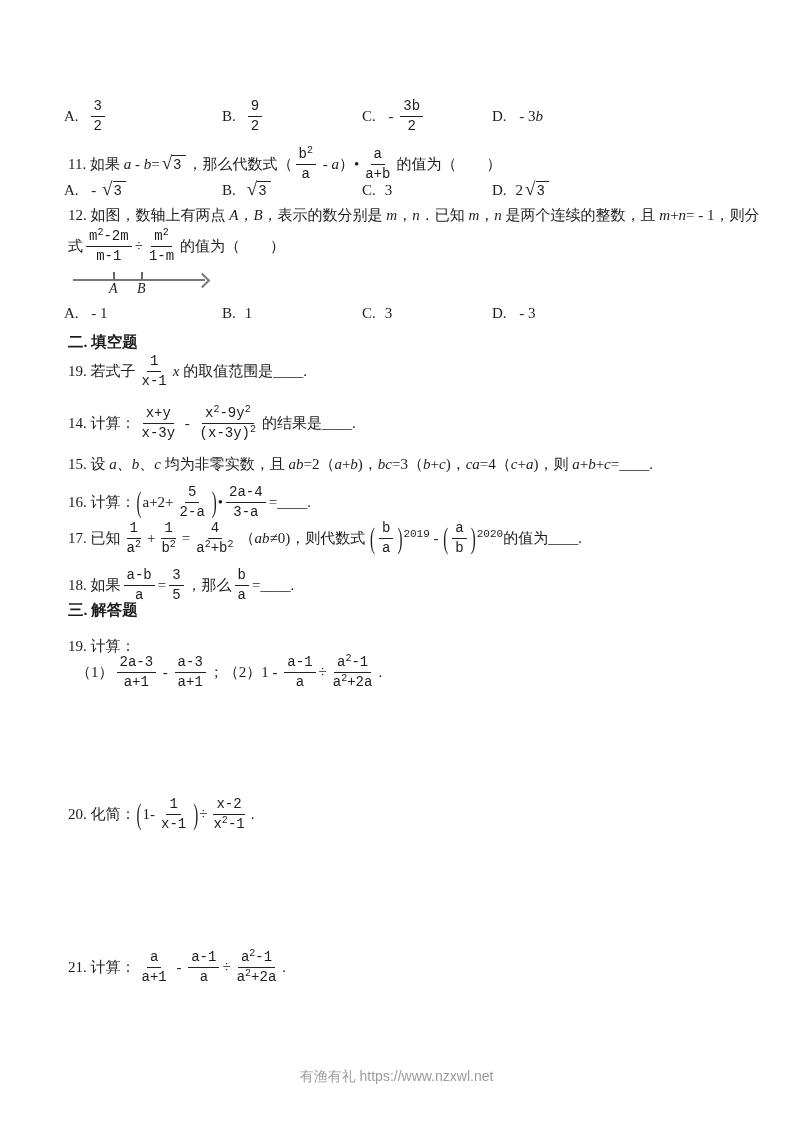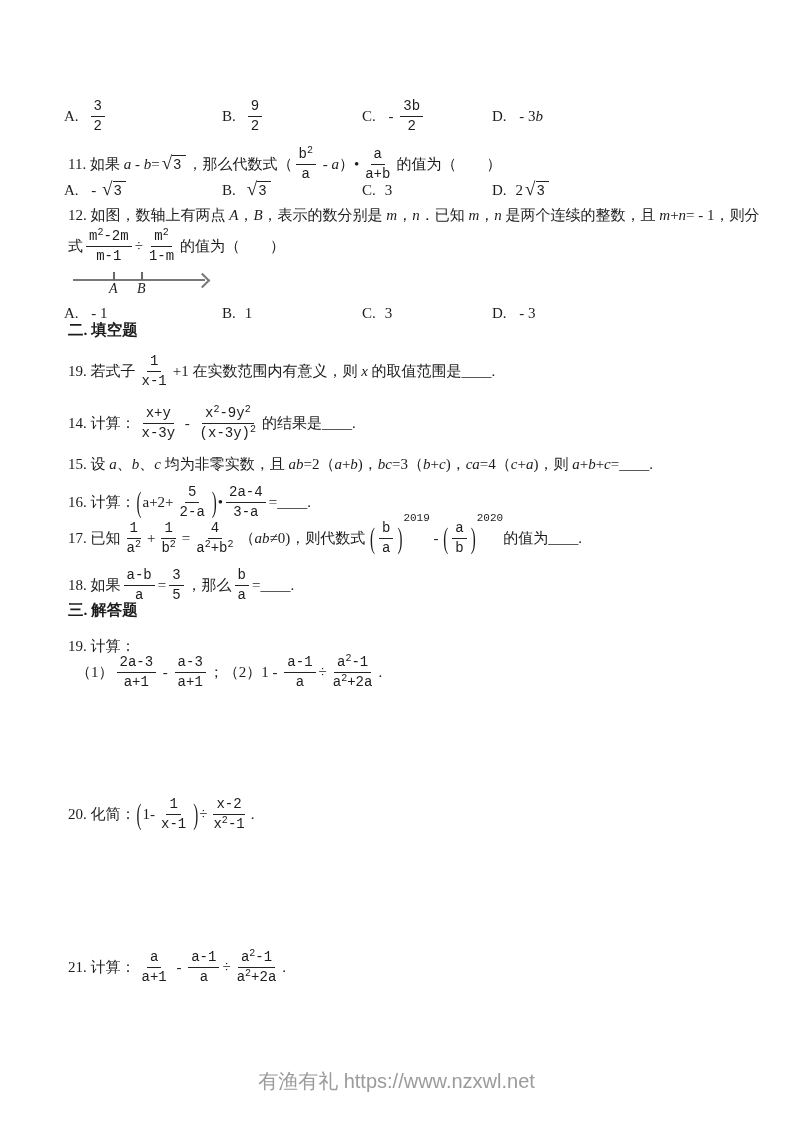--- a/index.html
+++ b/index.html
@@ -12,56 +12,56 @@
   .olb{margin-right:9px;}
   .it{font-style:italic;font-family:"Liberation Serif",serif;}
   
   .fr{display:inline-flex;flex-direction:column;align-items:center;margin:0 3px;
       font-family:"Liberation Mono","DejaVu Sans Mono",monospace;font-size:14px;line-height:1.2;}
   .nm{display:block;border-bottom:1px solid #222;padding:0 3px 1px 3px;text-align:center;}
   .dn{display:block;padding:1px 3px 0 3px;text-align:center;}
   
   .s{font-size:10px;position:relative;top:-5px;}
   
-  .blk > .s{position:static;top:0;align-self:flex-start;margin-top:0;font-size:11px;
+  .blk > .s{position:static;top:0;align-self:flex-start;margin-top:16px;font-size:11px;
             font-family:"Liberation Mono","DejaVu Sans Mono",monospace;}
   
   .rt{display:inline-flex;align-items:flex-start;margin:0 2px;}
   .rs{font-size:19px;line-height:1;transform:translateY(-2px);}
   .rv{border-top:1.6px solid #222;padding:1px 4px 0 1px;
       font-family:"Liberation Mono","DejaVu Sans Mono",monospace;font-size:14px;line-height:1.2;}
   
   .bp{display:inline-block;transform:scaleY(2.0);font-size:15px;margin:0 1px;
       font-family:"Liberation Serif",serif;}
   
   .figure{height:34px;}
   .nl-line{position:absolute;left:5px;top:13px;width:132px;height:2px;background:#787878;}
   .nl-arrow{position:absolute;left:129px;top:9px;width:9px;height:9px;
             border-top:2px solid #787878;border-right:2px solid #787878;transform:rotate(45deg);}
   .nl-tick{position:absolute;top:6px;width:2px;height:8px;background:#686868;}
   .tk1{left:45px;} .tk2{left:73px;}
   .nl-label{position:absolute;top:15px;font-style:italic;font-size:14px;}
   .lb1{left:41px;} .lb2{left:69px;}
   .footer{position:absolute;left:0;top:1068px;width:100%;text-align:center;
-          color:#9b9b9b;font-size:20px;font-family:"Liberation Sans","DejaVu Sans",sans-serif;}
+          color:#9b9b9b;font-size:14px;font-family:"Liberation Sans","DejaVu Sans",sans-serif;}
 </style>
 </head>
 <body>
 
 <div class="page">
   <div id="blocks">
       <div class="blk opts" style="top: 95px; height: 42px;"><span class="opt" style="left: 0px;"><span class="olb">A.</span><span class="fr"><span class="nm"><span class="t">3</span></span><span class="dn"><span class="t">2</span></span></span></span><span class="opt" style="left: 158px;"><span class="olb">B.</span><span class="fr"><span class="nm"><span class="t">9</span></span><span class="dn"><span class="t">2</span></span></span></span><span class="opt" style="left: 298px;"><span class="olb">C.</span><span class="t"> - </span><span class="fr"><span class="nm"><span class="t">3b</span></span><span class="dn"><span class="t">2</span></span></span></span><span class="opt" style="left: 428px;"><span class="olb">D.</span><span class="t"> - 3</span><span class="it">b</span></span></div>
       <div class="blk" style="top: 141px; height: 46px;"><span class="t">11. 如果 </span><span class="it">a</span><span class="t"> - </span><span class="it">b</span><span class="t">=</span><span class="rt"><span class="rs">√</span><span class="rv">3</span></span><span class="t">，那么代数式（</span><span class="fr"><span class="nm"><span class="t">b</span><span class="s">2</span></span><span class="dn"><span class="t">a</span></span></span><span class="t"> - </span><span class="it">a</span><span class="t">）•</span><span class="fr"><span class="nm"><span class="t">a</span></span><span class="dn"><span class="t">a+b</span></span></span><span class="t">的值为（　　）</span></div>
       <div class="blk opts" style="top: 178px; height: 24px;"><span class="opt" style="left: 0px;"><span class="olb">A.</span><span class="t"> - </span><span class="rt"><span class="rs">√</span><span class="rv">3</span></span></span><span class="opt" style="left: 158px;"><span class="olb">B.</span><span class="rt"><span class="rs">√</span><span class="rv">3</span></span></span><span class="opt" style="left: 298px;"><span class="olb">C.</span><span class="t">3</span></span><span class="opt" style="left: 428px;"><span class="olb">D.</span><span class="t">2</span><span class="rt"><span class="rs">√</span><span class="rv">3</span></span></span></div>
       <div class="blk" style="top: 205px; height: 20px;"><span class="t">12. 如图，数轴上有两点 </span><span class="it">A</span><span class="t">，</span><span class="it">B</span><span class="t">，表示的数分别是 </span><span class="it">m</span><span class="t">，</span><span class="it">n</span><span class="t">．已知 </span><span class="it">m</span><span class="t">，</span><span class="it">n</span><span class="t"> 是两个连续的整数，且 </span><span class="it">m</span><span class="t">+</span><span class="it">n</span><span class="t">= - 1，则分</span></div>
       <div class="blk" style="top: 224px; height: 44px;"><span class="t">式</span><span class="fr"><span class="nm"><span class="t">m</span><span class="s">2</span><span class="t">-2m</span></span><span class="dn"><span class="t">m-1</span></span></span><span class="t">÷</span><span class="fr"><span class="nm"><span class="t">m</span><span class="s">2</span></span><span class="dn"><span class="t">1-m</span></span></span><span class="t">的值为（　　）</span></div>
       <div class="blk figure" style="top: 266px; height: 34px;"><div class="nl-line"></div><div class="nl-arrow"></div><div class="nl-tick tk1"></div><div class="nl-tick tk2"></div><div class="nl-label lb1">A</div><div class="nl-label lb2">B</div></div>
       <div class="blk opts" style="top: 303px; height: 20px;"><span class="opt" style="left: 0px;"><span class="olb">A.</span><span class="t"> - 1</span></span><span class="opt" style="left: 158px;"><span class="olb">B.</span><span class="t">1</span></span><span class="opt" style="left: 298px;"><span class="olb">C.</span><span class="t">3</span></span><span class="opt" style="left: 428px;"><span class="olb">D.</span><span class="t"> - 3</span></span></div>
-      <div class="blk section" style="top: 320px; height: 20px;"><span class="t">二. 填空题</span></div>
-      <div class="blk" style="top: 349px; height: 44px;"><span class="t">19. 若式子</span><span class="fr"><span class="nm"><span class="t">1</span></span><span class="dn"><span class="t">x-1</span></span></span><span class="t">+1 在实数范围内有意义，则 </span><span class="it">x</span><span class="t"> 的取值范围是____.</span></div>
+      <div class="blk section" style="top: 332px; height: 20px;"><span class="t">二. 填空题</span></div>
+      <div class="blk" style="top: 349px; height: 44px;"><span class="t">19. 若式子</span><span class="fr"><span class="nm"><span class="t">1</span></span><span class="dn"><span class="t">x-1</span></span></span><span class="it">x</span><span class="t"> 的取值范围是____.</span></div>
       <div class="blk" style="top: 398px; height: 50px;"><span class="t">14. 计算：</span><span class="fr"><span class="nm"><span class="t">x+y</span></span><span class="dn"><span class="t">x-3y</span></span></span><span class="t"> - </span><span class="fr"><span class="nm"><span class="t">x</span><span class="s">2</span><span class="t">-9y</span><span class="s">2</span></span><span class="dn"><span class="t">(x-3y)</span><span class="s">2</span></span></span><span class="t">的结果是____.</span></div>
       <div class="blk" style="top: 454px; height: 20px;"><span class="t">15. 设 </span><span class="it">a</span><span class="t">、</span><span class="it">b</span><span class="t">、</span><span class="it">c</span><span class="t"> 均为非零实数，且 </span><span class="it">ab</span><span class="t">=2（</span><span class="it">a</span><span class="t">+</span><span class="it">b</span><span class="t">)，</span><span class="it">bc</span><span class="t">=3（</span><span class="it">b</span><span class="t">+</span><span class="it">c</span><span class="t">)，</span><span class="it">ca</span><span class="t">=4（</span><span class="it">c</span><span class="t">+</span><span class="it">a</span><span class="t">)，则 </span><span class="it">a</span><span class="t">+</span><span class="it">b</span><span class="t">+</span><span class="it">c</span><span class="t">=____.</span></div>
       <div class="blk" style="top: 478px; height: 48px;"><span class="t">16. 计算：</span><span class="bp">(</span><span class="t">a+2+</span><span class="fr"><span class="nm"><span class="t">5</span></span><span class="dn"><span class="t">2-a</span></span></span><span class="bp">)</span><span class="t">•</span><span class="fr"><span class="nm"><span class="t">2a-4</span></span><span class="dn"><span class="t">3-a</span></span></span><span class="t">=____.</span></div>
       <div class="blk" style="top: 512px; height: 52px;"><span class="t">17. 已知</span><span class="fr"><span class="nm"><span class="t">1</span></span><span class="dn"><span class="t">a</span><span class="s">2</span></span></span><span class="t">+</span><span class="fr"><span class="nm"><span class="t">1</span></span><span class="dn"><span class="t">b</span><span class="s">2</span></span></span><span class="t">=</span><span class="fr"><span class="nm"><span class="t">4</span></span><span class="dn"><span class="t">a</span><span class="s">2</span><span class="t">+b</span><span class="s">2</span></span></span><span class="t">（</span><span class="it">ab</span><span class="t">≠0)，则代数式 </span><span class="bp">(</span><span class="fr"><span class="nm"><span class="t">b</span></span><span class="dn"><span class="t">a</span></span></span><span class="bp">)</span><span class="s">2019</span><span class="t"> - </span><span class="bp">(</span><span class="fr"><span class="nm"><span class="t">a</span></span><span class="dn"><span class="t">b</span></span></span><span class="bp">)</span><span class="s">2020</span><span class="t">的值为____.</span></div>
       <div class="blk" style="top: 562px; height: 46px;"><span class="t">18. 如果</span><span class="fr"><span class="nm"><span class="t">a-b</span></span><span class="dn"><span class="t">a</span></span></span><span class="t">=</span><span class="fr"><span class="nm"><span class="t">3</span></span><span class="dn"><span class="t">5</span></span></span><span class="t">，那么</span><span class="fr"><span class="nm"><span class="t">b</span></span><span class="dn"><span class="t">a</span></span></span><span class="t">=____.</span></div>
       <div class="blk section" style="top: 600px; height: 20px; text-align: right;"><span class="t">三. 解答题</span></div>
       <div class="blk" style="top: 636px; height: 20px;"><span class="t">19. 计算：</span></div>
       <div class="blk" style="top: 644px; height: 56px; left: 76px;"><span class="t">（1）</span><span class="fr"><span class="nm"><span class="t">2a-3</span></span><span class="dn"><span class="t">a+1</span></span></span><span class="t"> - </span><span class="fr"><span class="nm"><span class="t">a-3</span></span><span class="dn"><span class="t">a+1</span></span></span><span class="t">；（2）1 - </span><span class="fr"><span class="nm"><span class="t">a-1</span></span><span class="dn"><span class="t">a</span></span></span><span class="t">÷</span><span class="fr"><span class="nm"><span class="t">a</span><span class="s">2</span><span class="t">-1</span></span><span class="dn"><span class="t">a</span><span class="s">2</span><span class="t">+2a</span></span></span><span class="t">.</span></div>
       <div class="blk" style="top: 788px; height: 52px;"><span class="t">20. 化简：</span><span class="bp">(</span><span class="t">1-</span><span class="fr"><span class="nm"><span class="t">1</span></span><span class="dn"><span class="t">x-1</span></span></span><span class="bp">)</span><span class="t">÷</span><span class="fr"><span class="nm"><span class="t">x-2</span></span><span class="dn"><span class="t">x</span><span class="s">2</span><span class="t">-1</span></span></span><span class="t">.</span></div>
       <div class="blk" style="top: 938px; height: 58px;"><span class="t">21. 计算：</span><span class="fr"><span class="nm"><span class="t">a</span></span><span class="dn"><span class="t">a+1</span></span></span><span class="t"> - </span><span class="fr"><span class="nm"><span class="t">a-1</span></span><span class="dn"><span class="t">a</span></span></span><span class="t">÷</span><span class="fr"><span class="nm"><span class="t">a</span><span class="s">2</span><span class="t">-1</span></span><span class="dn"><span class="t">a</span><span class="s">2</span><span class="t">+2a</span></span></span><span class="t">.</span></div>

